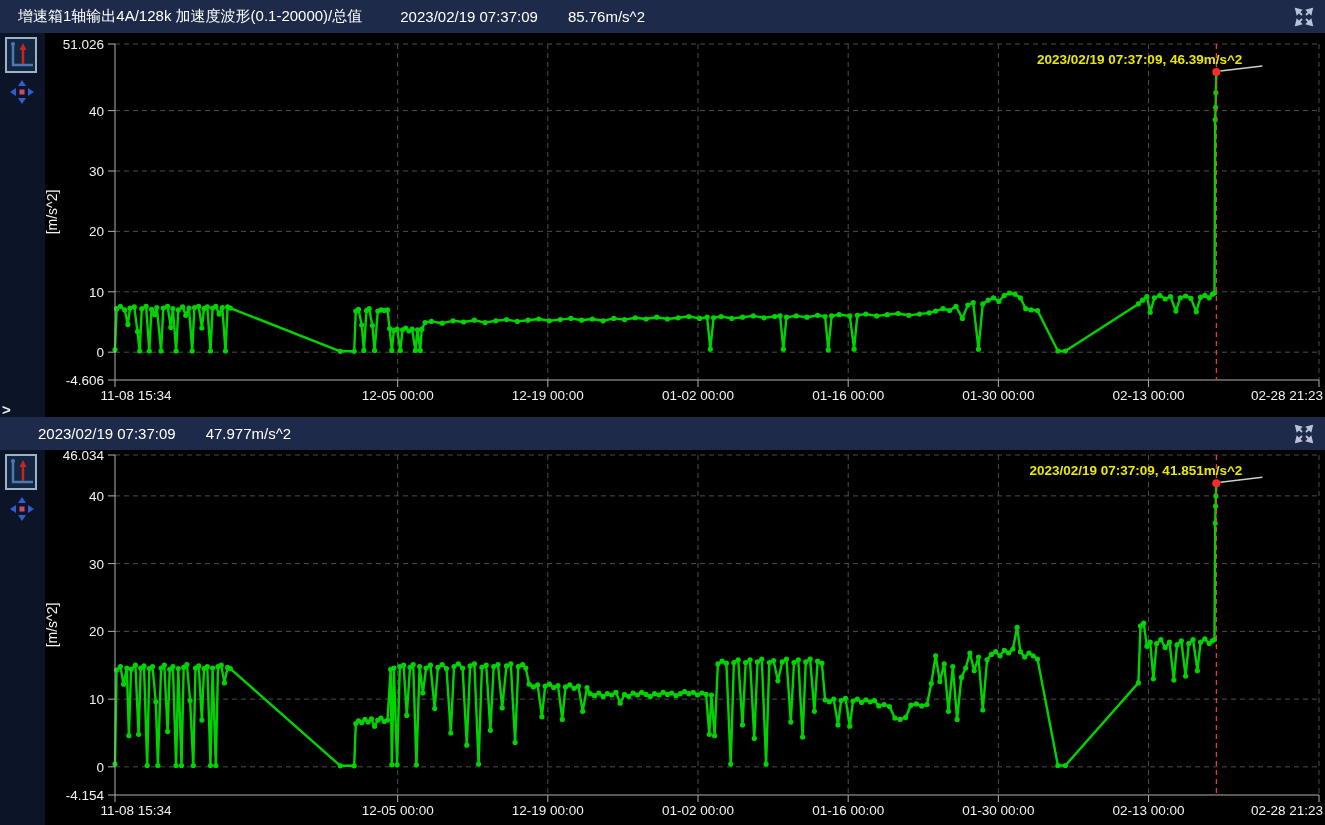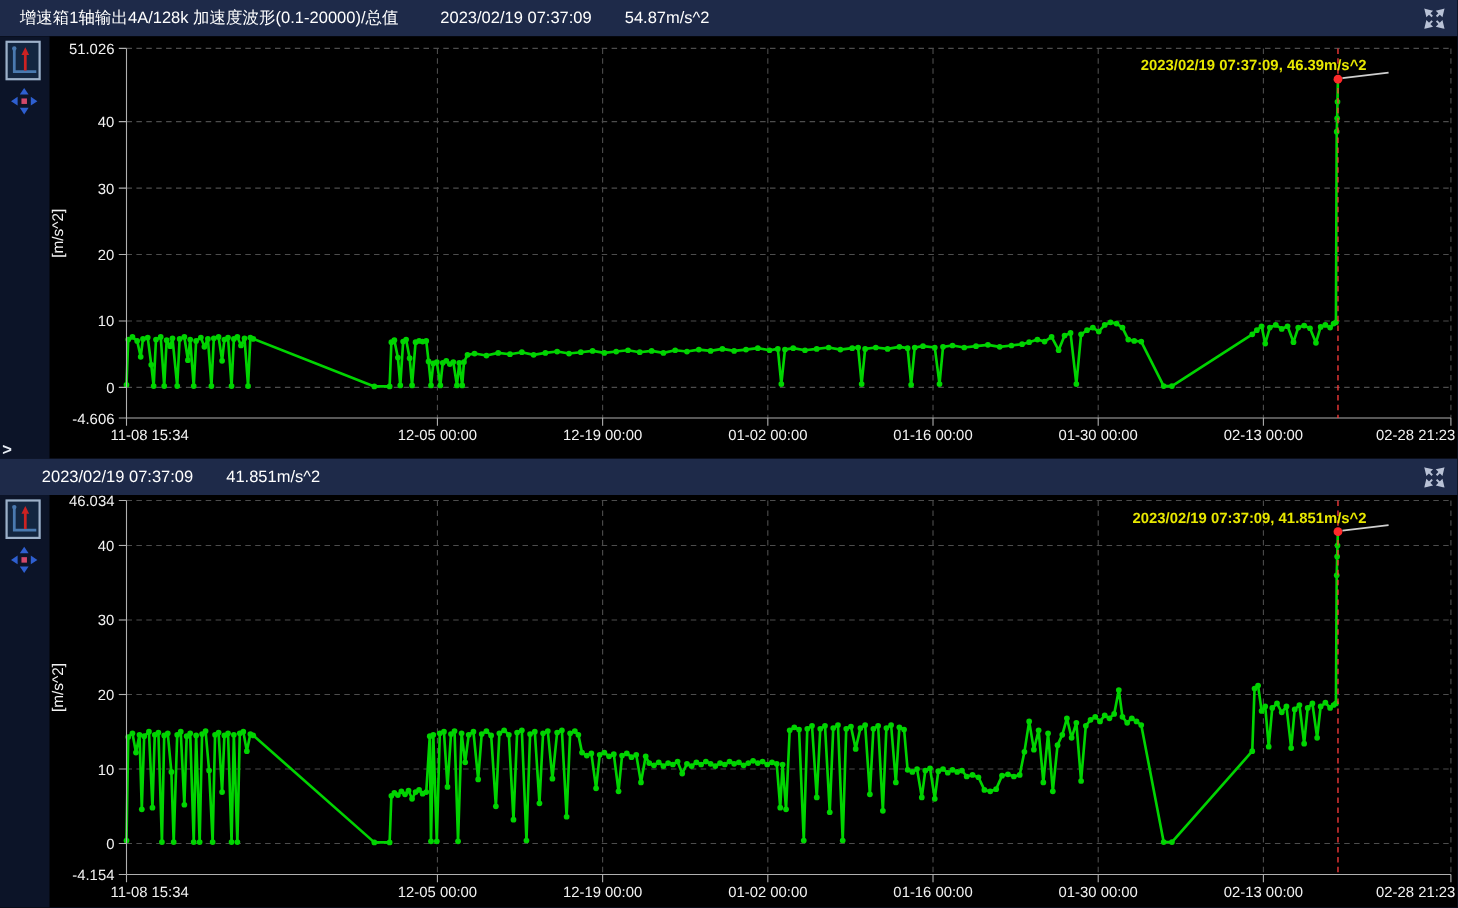--- a/index.html
+++ b/index.html
@@ -21,21 +21,21 @@
     z-index:5;cursor:pointer;line-height:15px;}
   svg text{font-family:"Liberation Sans", sans-serif;}
 </style>
 </head>
 <body>
 
 <div class="panel">
   <div class="titlebar">
     <span class="t">增速箱1轴输出4A/128k 加速度波形(0.1-20000)/总值</span>
     <span class="ts">2023/02/19 07:37:09</span>
-    <span class="val">54.87m/s^2</span>
+    <span class="val">85.76m/s^2</span>
     <svg class="expand" viewBox="0 0 22 22">
       <g stroke="#b9c2d6" stroke-width="1.8" fill="#b9c2d6">
         <line x1="9" y1="9" x2="4.5" y2="4.5"></line>
           <polygon points="3,3 8,4.2 4.2,8"></polygon>
         <line x1="13" y1="9" x2="17.5" y2="4.5"></line>
           <polygon points="19,3 14,4.2 17.8,8"></polygon>
         <line x1="9" y1="13" x2="4.5" y2="17.5"></line>
           <polygon points="3,19 8,17.8 4.2,14"></polygon>
         <line x1="13" y1="13" x2="17.5" y2="17.5"></line>
           <polygon points="19,19 14,17.8 17.8,14"></polygon>
@@ -288,21 +288,21 @@
         <rect x="10.5" y="10.5" width="5" height="5" fill="#d2486a"></rect>
       </svg>
     </div>
   </div>
 </div>
 
 <div class="panel">
   <div class="titlebar">
     <div class="chevron">&gt;</div>
     <span class="ts">2023/02/19 07:37:09</span>
-    <span class="val">41.851m/s^2</span>
+    <span class="val">47.977m/s^2</span>
     <svg class="expand" viewBox="0 0 22 22">
       <g stroke="#b9c2d6" stroke-width="1.8" fill="#b9c2d6">
         <line x1="9" y1="9" x2="4.5" y2="4.5"></line>
           <polygon points="3,3 8,4.2 4.2,8"></polygon>
         <line x1="13" y1="9" x2="17.5" y2="4.5"></line>
           <polygon points="19,3 14,4.2 17.8,8"></polygon>
         <line x1="9" y1="13" x2="4.5" y2="17.5"></line>
           <polygon points="3,19 8,17.8 4.2,14"></polygon>
         <line x1="13" y1="13" x2="17.5" y2="17.5"></line>
           <polygon points="19,19 14,17.8 17.8,14"></polygon>

